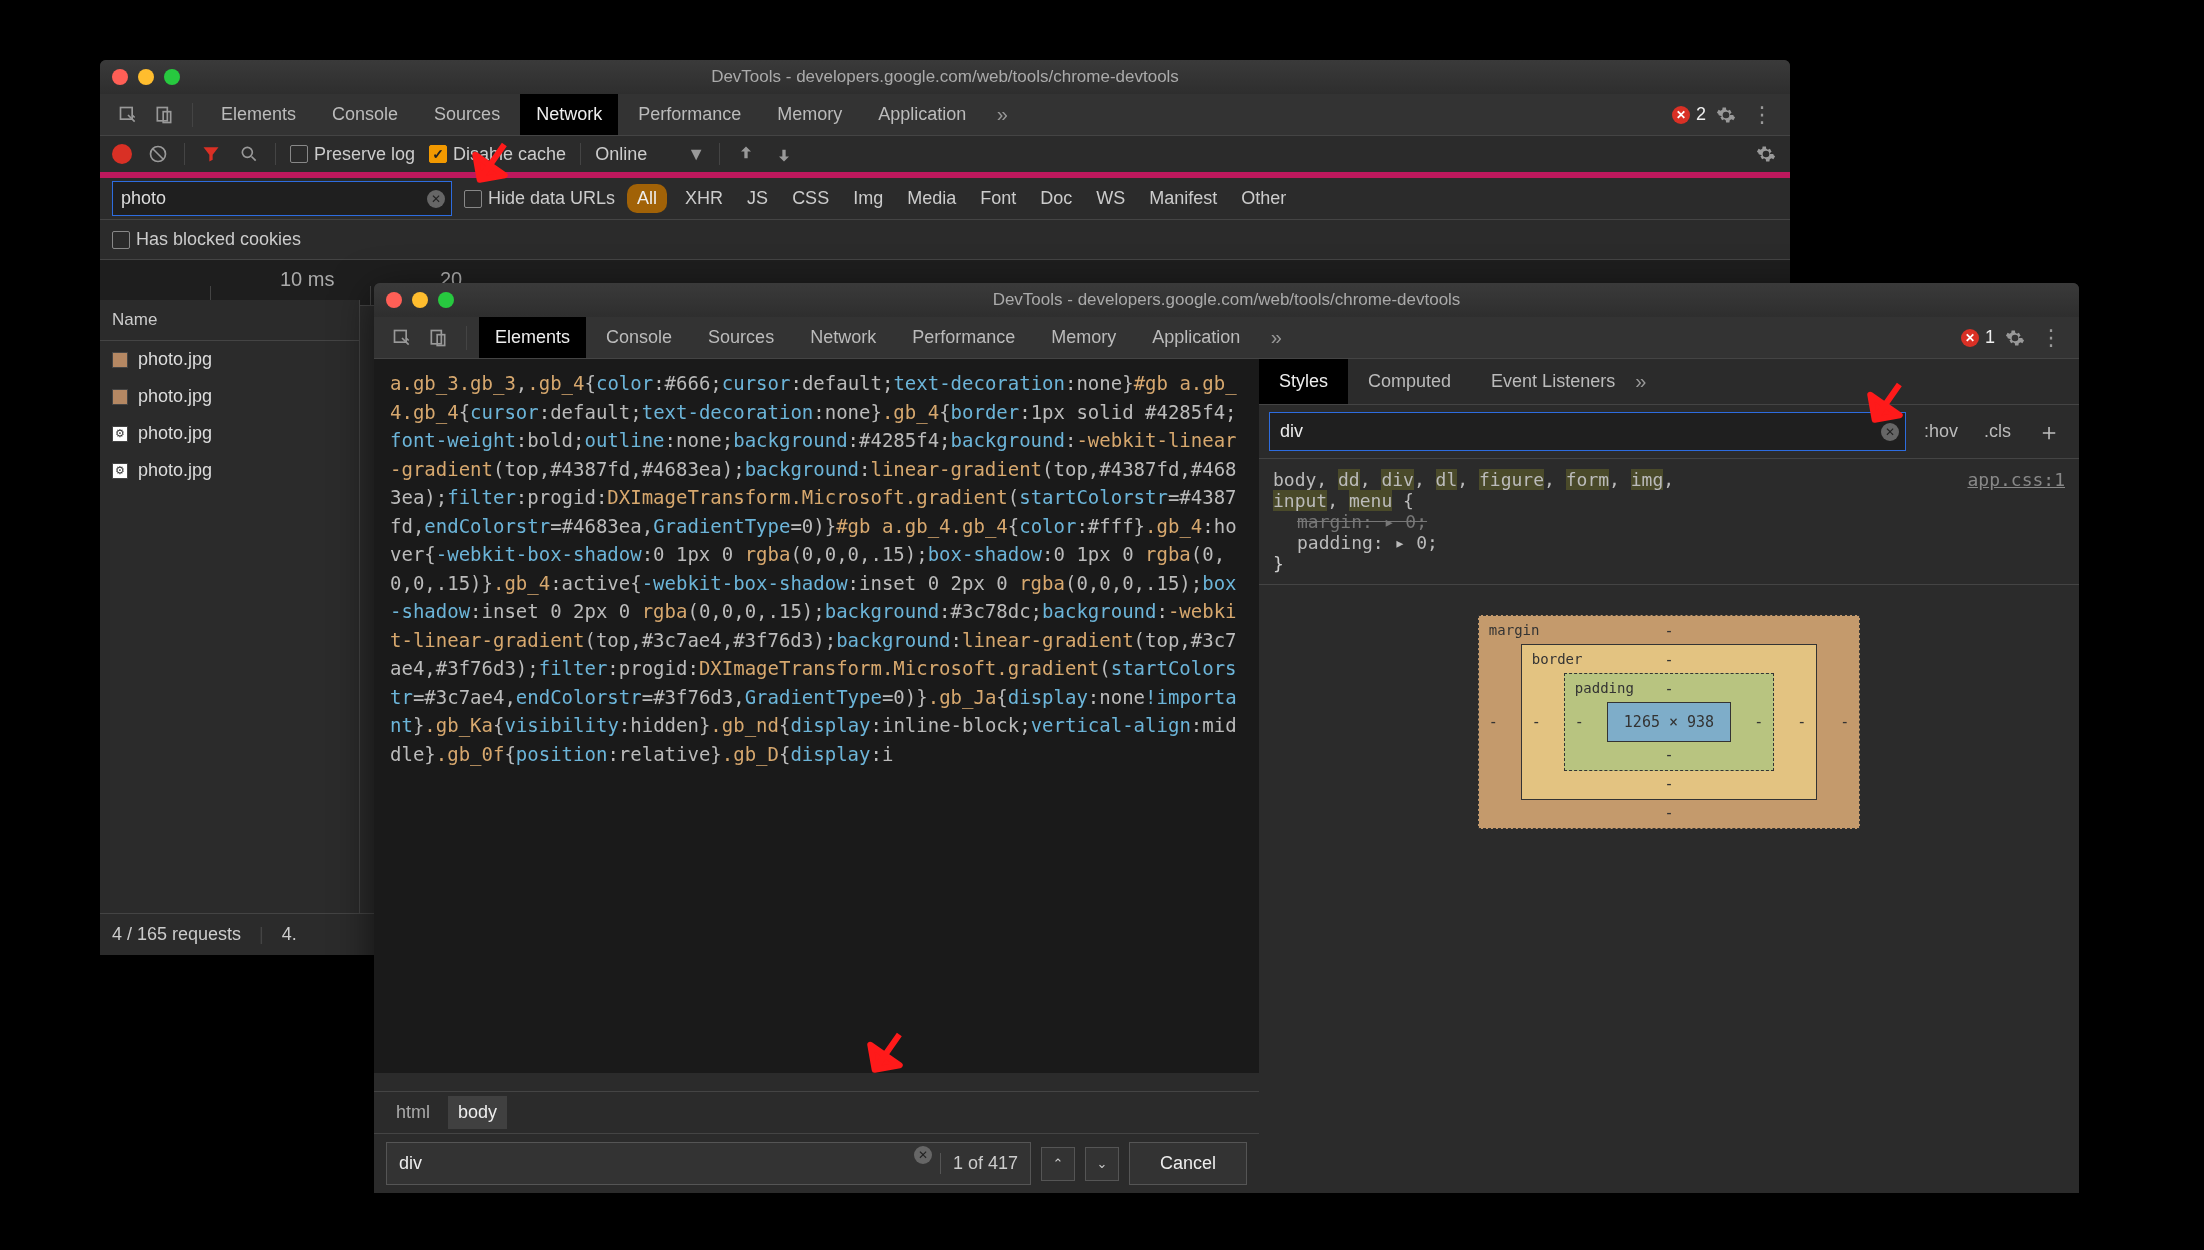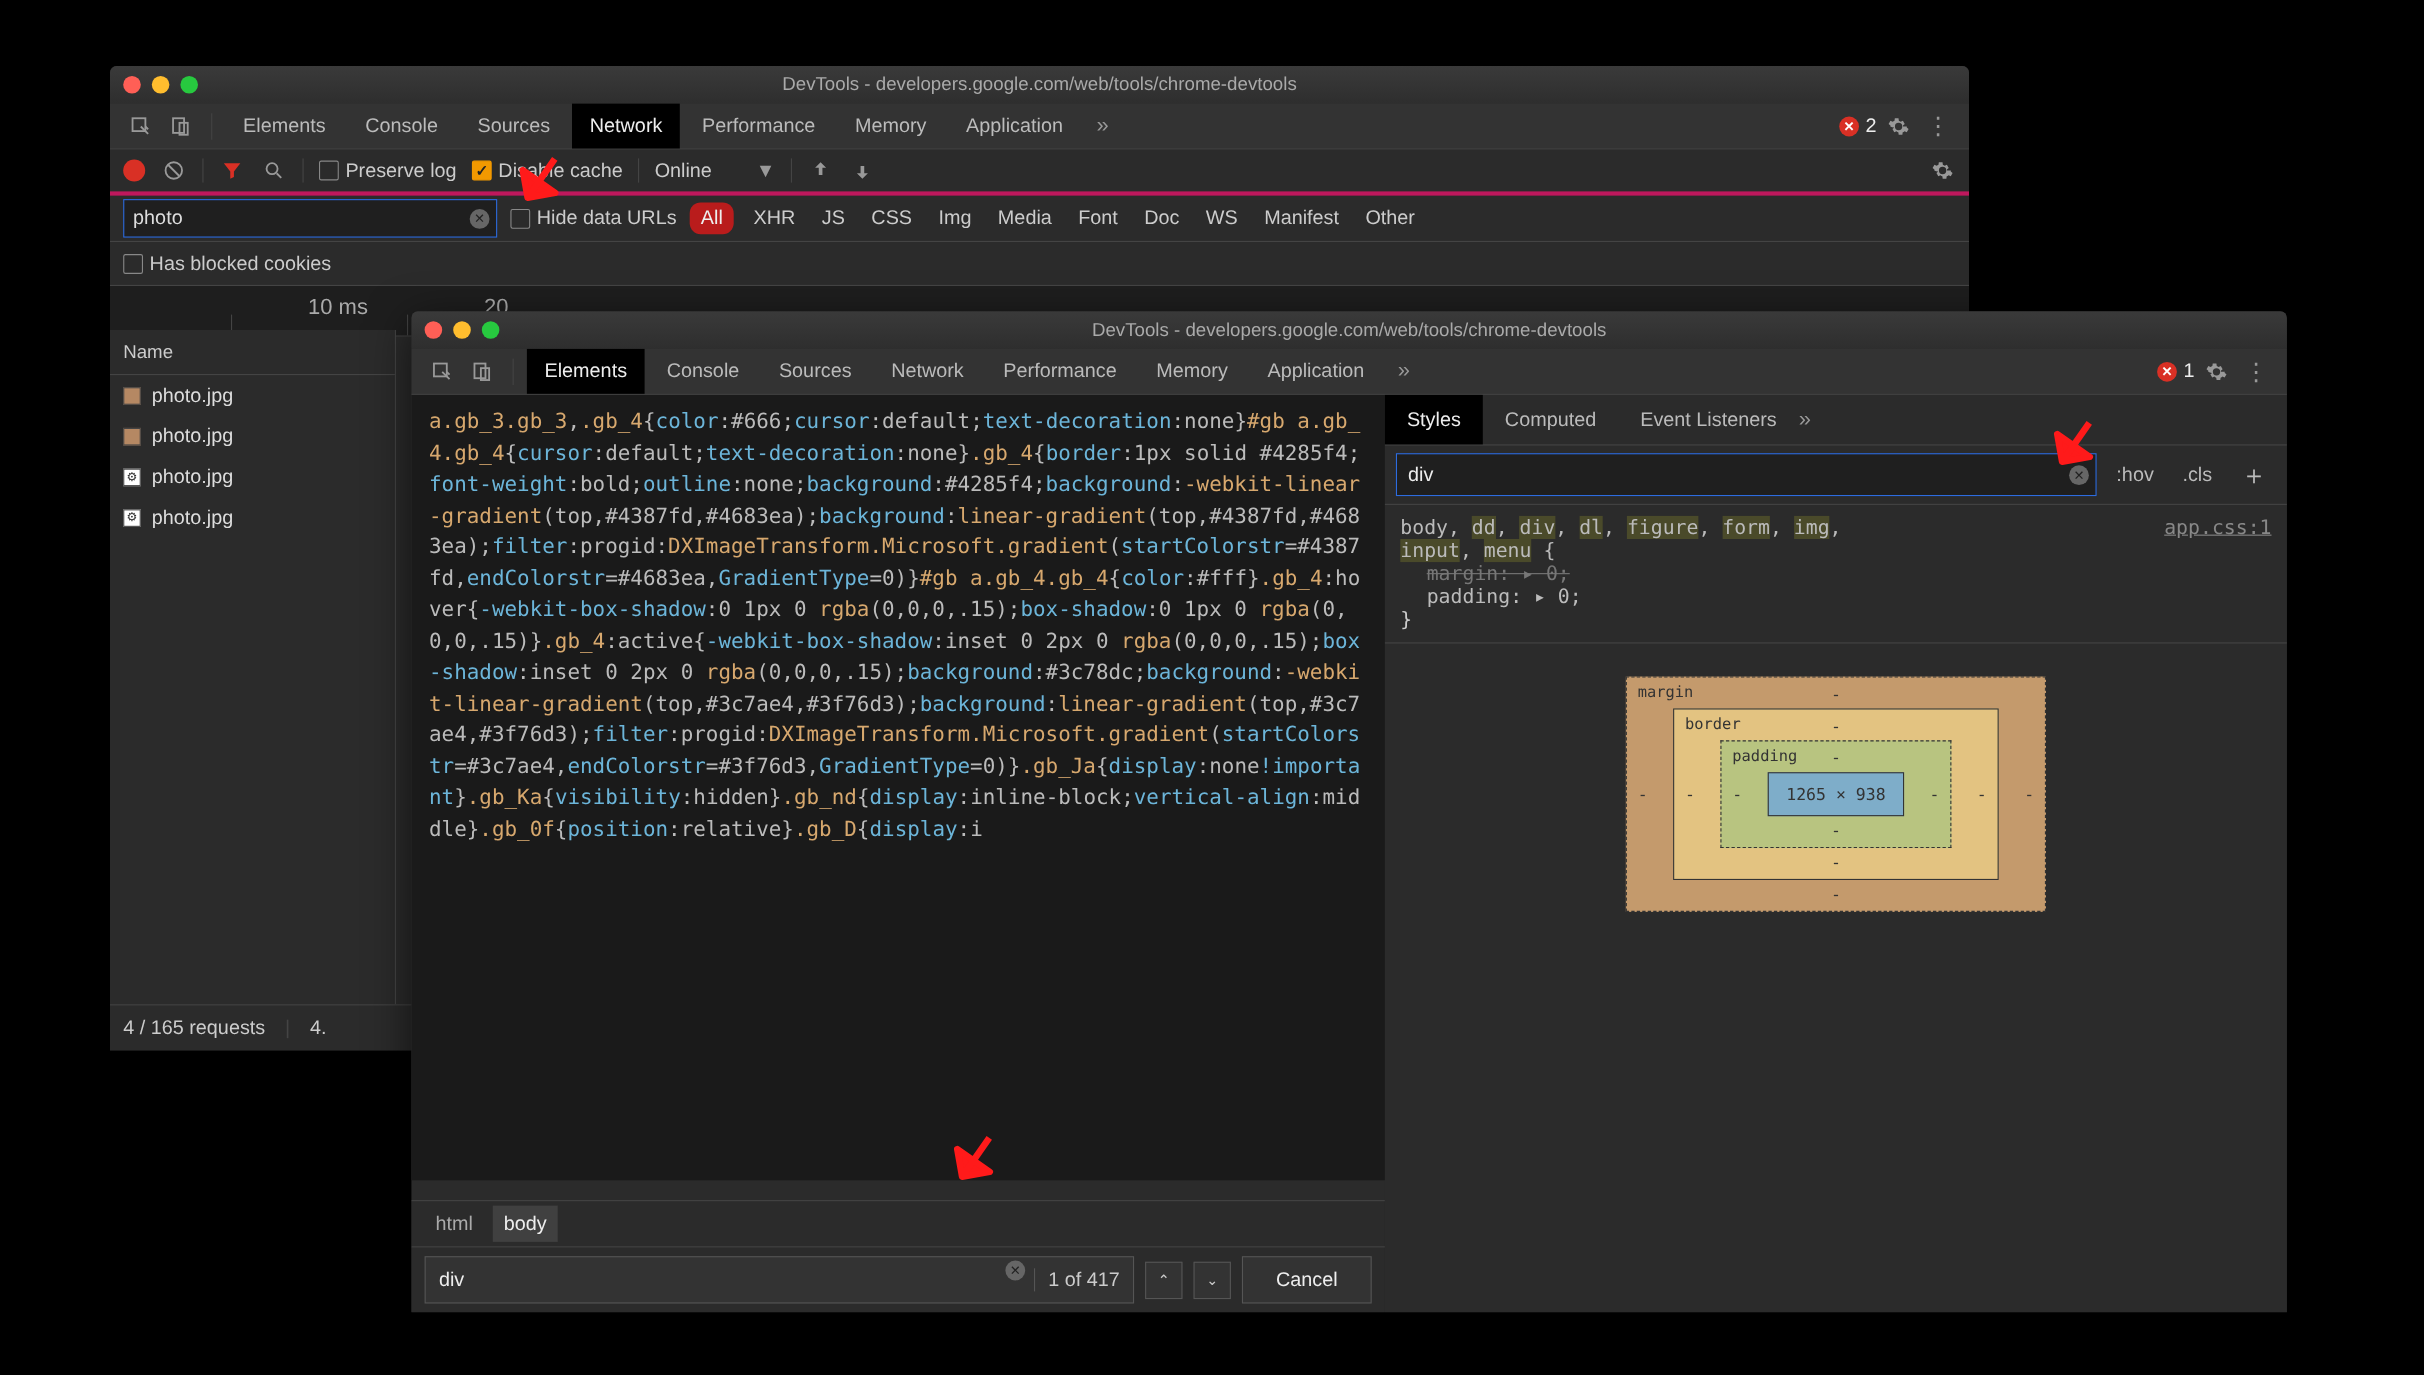--- a/index.html
+++ b/index.html
@@ -80,21 +80,21 @@
   background: #d93025; color: #fff;
   display: inline-flex; align-items: center; justify-content: center;
   font-size: 12px; font-weight: bold;
 }
 
 .toolbar2 {
   height: 42px;
   background: #2b2b2b;
   display: flex; align-items: center; gap: 14px;
   padding: 0 12px;
-  border-bottom: 4px solid #be185d;
+  border-bottom: 6px solid #be185d;
 }
 .toolbar2 .circle-btn {
   width: 20px; height: 20px; border-radius: 50%;
   background: #d93025; cursor: pointer;
 }
 .toolbar2 .icon-btn {
   width: 24px; height: 24px; display:flex; align-items:center; justify-content:center;
   color:#999; cursor:pointer;
 }
 .toolbar2 .divider { width:1px; height:22px; background:#444; }
@@ -127,21 +127,21 @@
   position:absolute; right:6px; top:50%; transform:translateY(-50%);
   width:18px; height:18px; border-radius:50%; background:#666;
   color:#222; display:flex; align-items:center; justify-content:center;
   font-size:12px; cursor:pointer;
 }
 .pills { display:flex; gap:12px; align-items:center; }
 .pill {
   color:#ccc; font-size:18px; cursor:pointer; padding:4px 6px;
 }
 .pill.all {
-  background:#b91c1c; color:#eee; border-radius:10px; padding:4px 10px;
+  background:#a16207; color:#eee; border-radius:10px; padding:4px 10px;
 }
 
 .toolbar4 {
   height: 40px; background:#2b2b2b;
   display:flex; align-items:center; gap:12px;
   padding: 0 12px;
   border-bottom: 1px solid #444;
 }
 
 .waterfall-header {

